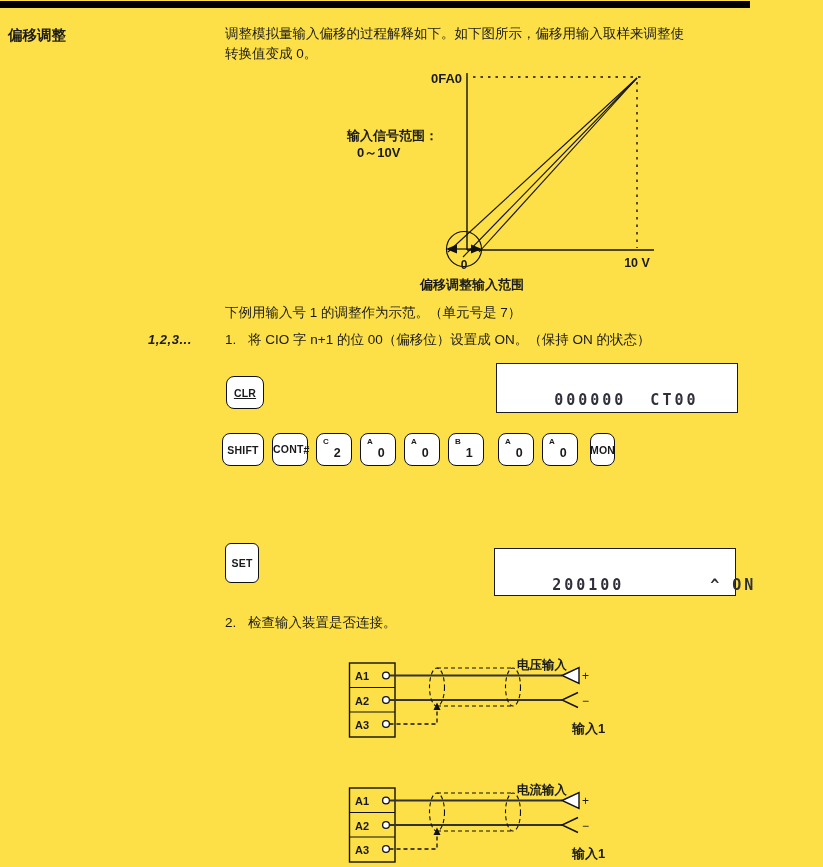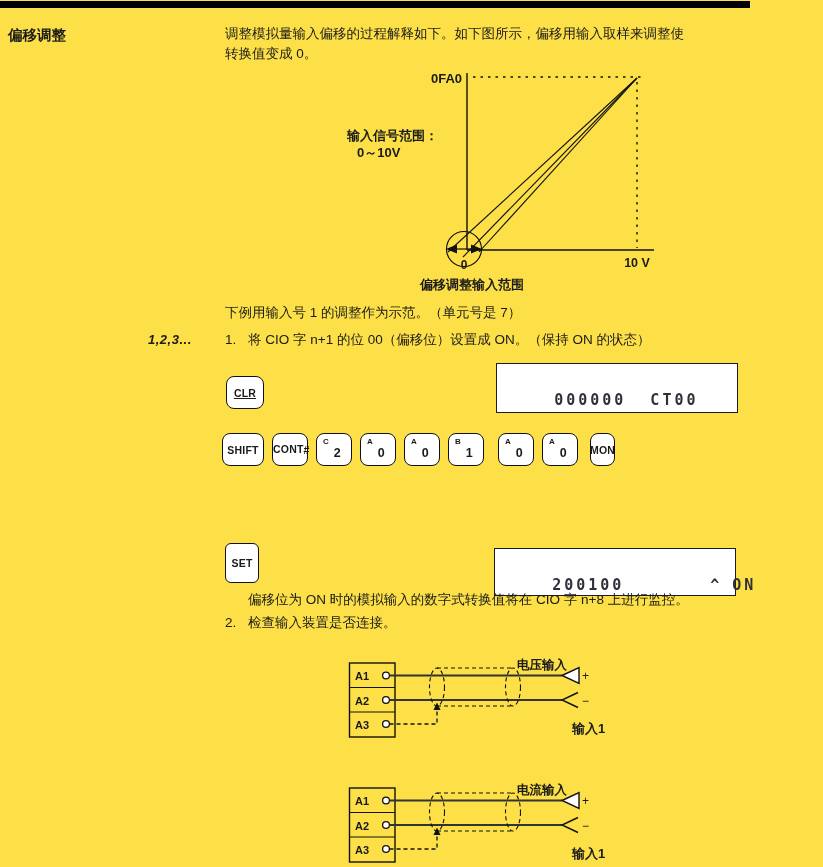--- a/index.html
+++ b/index.html
@@ -144,21 +144,20 @@
 
 
   <div class="abs lcd lcd-3">
     <span class="addr">200100</span><span>^</span><span class="state">ON</span>
   </div>
 
   <div class="abs key set-key">
     <span>SET</span>
   </div>
 
-  <div class="abs note-line body-text nowrap">偏移位为 ON 时的模拟输入的数字式转换值将在 CIO 字 n+8 上进行监控。</div>
 
   <div class="abs step2-row body-text">
     <span class="step-num">2.</span>
     <span class="nowrap">检查输入装置是否连接。</span>
   </div>
 
   <svg class="abs" style="left:330px; top:650px;" width="300" height="90" viewBox="330 650 300 90">
     <rect x="349.5" y="663" width="45.5" height="74" fill="none" stroke="#111" stroke-width="1.4"></rect>
     <line x1="349.5" y1="687.5" x2="395" y2="687.5" stroke="#111" stroke-width="1.2"></line>
     <line x1="349.5" y1="712" x2="395" y2="712" stroke="#111" stroke-width="1.2"></line>

